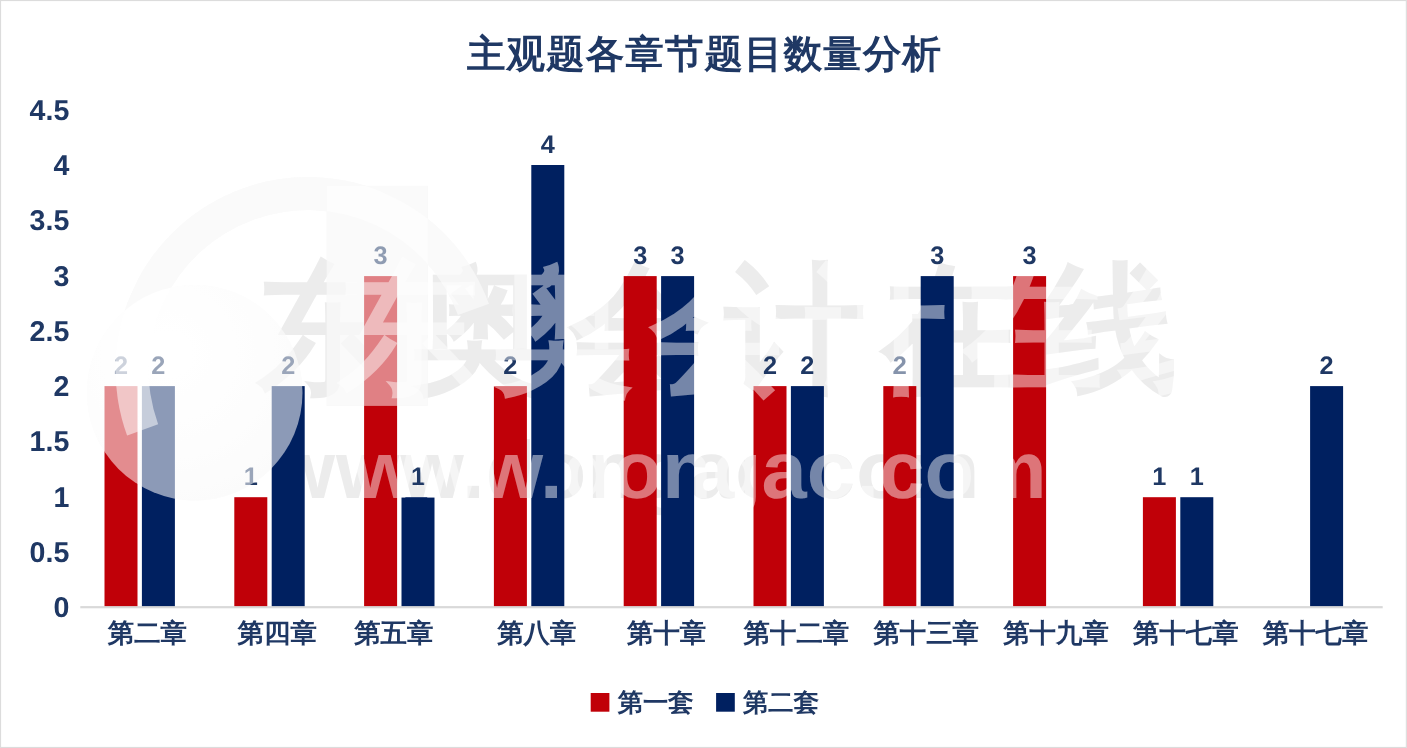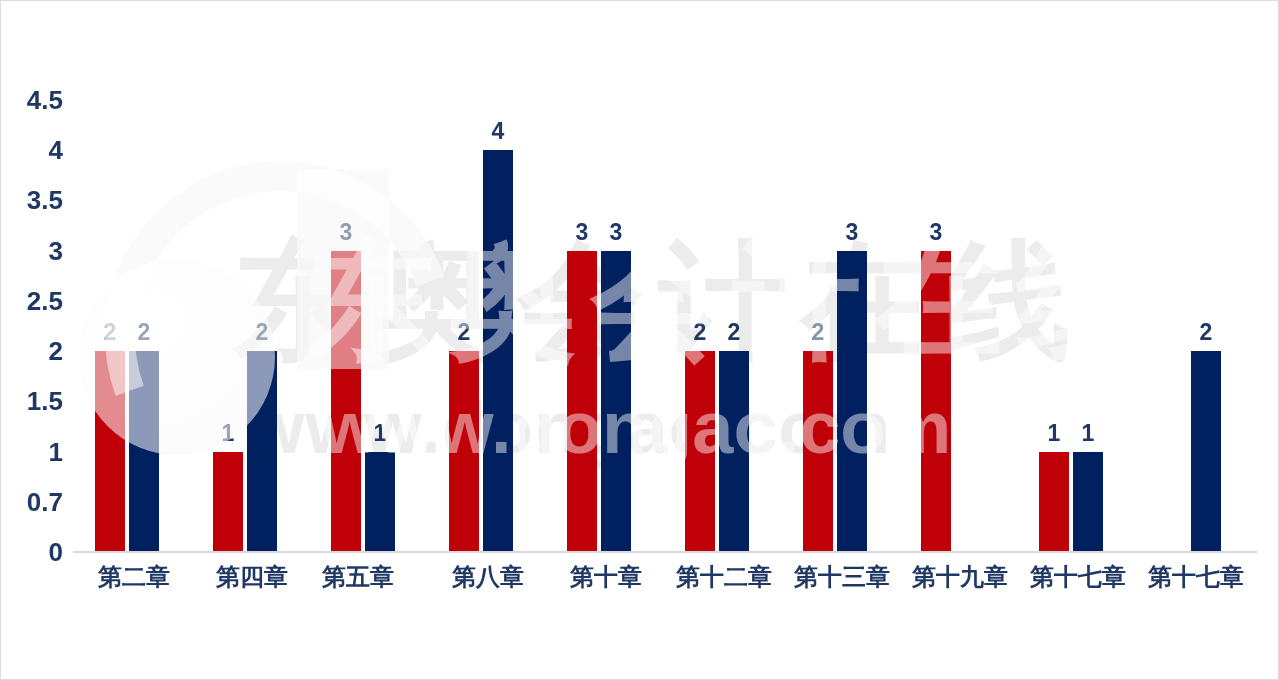--- a/index.html
+++ b/index.html
@@ -222,31 +222,32 @@
 <div id="chart-root">
 
   <div id="watermark-layer">
     <div class="wm-ring"></div>
     <div class="wm-bar-block"></div>
     <div class="wm-disc"></div>
     <div class="wm-brand">东奥会计在线</div>
     <div class="wm-url">www.dongao.com</div>
   </div>
 
+  <div id="chart-title">主观题各章节题目数量分析</div>
 
   <div id="y-axis">
       <div class="y-tick" style="top: 0px;">4.5</div>
       <div class="y-tick" style="top: 50.2222px;">4</div>
       <div class="y-tick" style="top: 100.444px; padding-left: 20px;">3.5</div>
       <div class="y-tick" style="top: 150.667px;">3</div>
       <div class="y-tick" style="top: 200.889px;">2.5</div>
       <div class="y-tick" style="top: 251.111px;">2</div>
       <div class="y-tick" style="top: 301.333px;">1.5</div>
       <div class="y-tick" style="top: 351.556px;">1</div>
-      <div class="y-tick" style="top: 401.778px;">0.7</div>
+      <div class="y-tick" style="top: 401.778px;">0.5</div>
       <div class="y-tick" style="top: 452px;">0</div>
     </div>
 
   <div id="axis-baseline"></div>
 
   <div id="plot-area">
       <div class="group" style="left: 0px; width: 118px;">
         <div class="bar series-0" style="height: 200.889px;">
           <div class="bar-fill" style="background: rgb(192, 0, 8);"></div>
           <div class="bar-label">2</div>
@@ -353,14 +354,24 @@
       <div class="x-label" style="left: 224px; width: 118px;">第五章</div>
       <div class="x-label" style="left: 354px; width: 118px;">第八章</div>
       <div class="x-label" style="left: 472px; width: 118px;">第十章</div>
       <div class="x-label" style="left: 590px; width: 118px;">第十二章</div>
       <div class="x-label" style="left: 708px; width: 118px;">第十三章</div>
       <div class="x-label" style="left: 826px; width: 118px;">第十九章</div>
       <div class="x-label" style="left: 944px; width: 118px;">第十七章</div>
       <div class="x-label" style="left: 1062px; width: 118px;">第十七章</div>
     </div>
 
+  <div id="legend">
+      <div class="legend-item">
+        <span class="legend-swatch" style="background: rgb(192, 0, 8);"></span>
+        <span class="legend-text">第一套</span>
+      </div>
+      <div class="legend-item">
+        <span class="legend-swatch" style="background: rgb(0, 32, 96);"></span>
+        <span class="legend-text">第二套</span>
+      </div>
+    </div>
 
 </div>
 
 </body></html>

